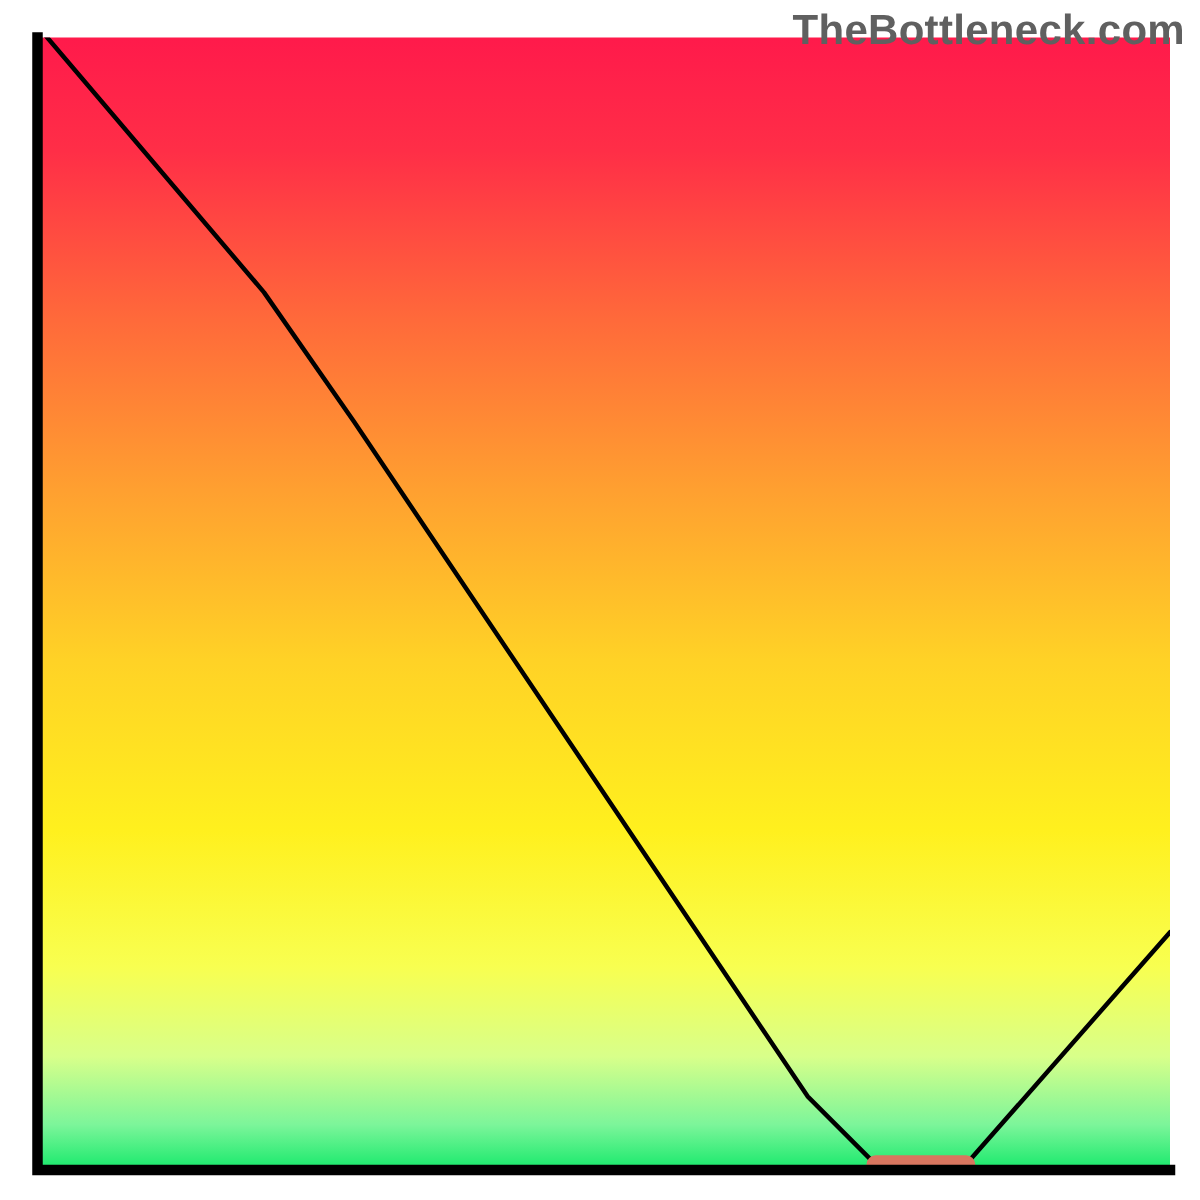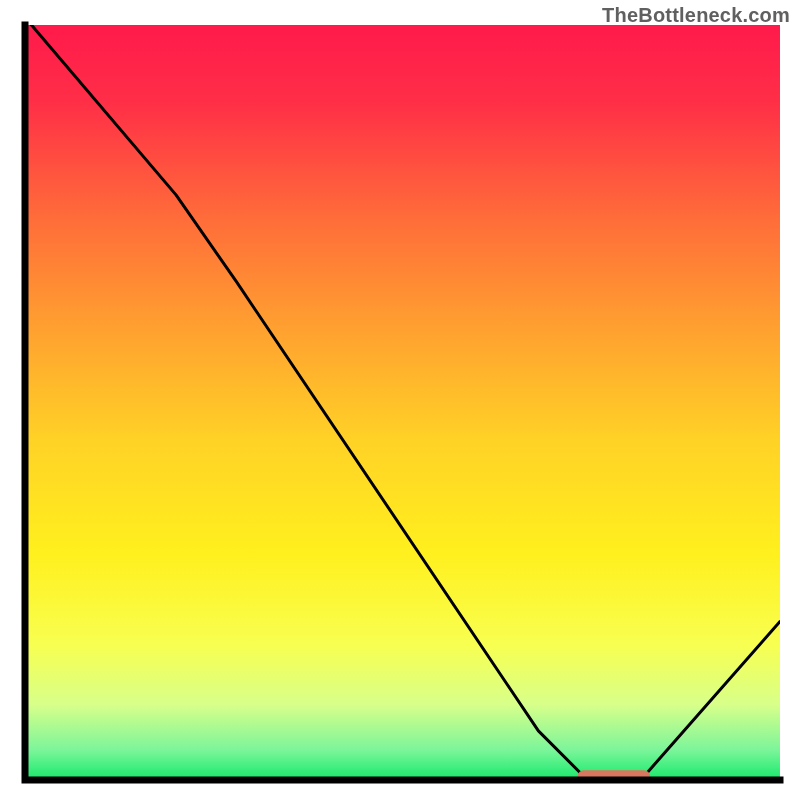--- a/index.html
+++ b/index.html
@@ -17,21 +17,21 @@
   }
   svg {
     position: absolute;
     top: 0;
     left: 0;
   }
   .watermark {
     position: absolute;
     top: 4px;
     right: 10px;
-    font-size: 20px;
+    font-size: 28px;
     font-weight: 600;
     color: #606060;
     letter-spacing: 0.2px;
     user-select: none;
   }
 </style>
 </head>
 <body>
 
 <div class="stage">

